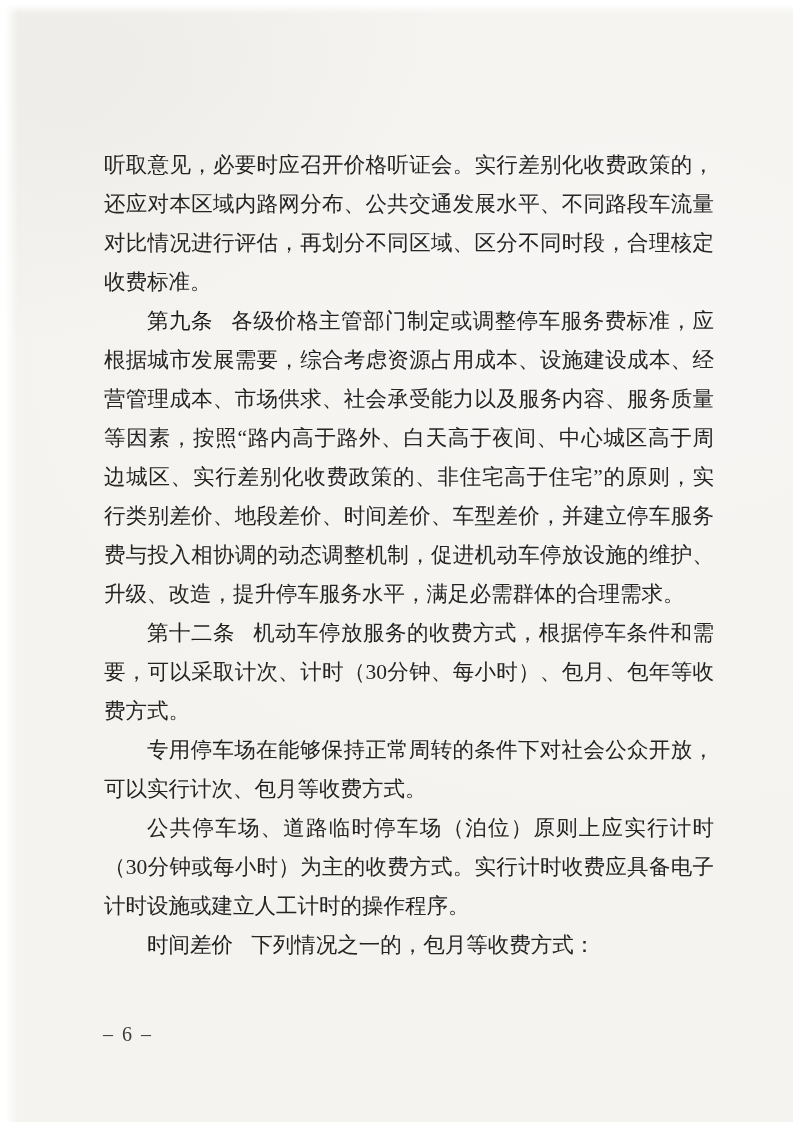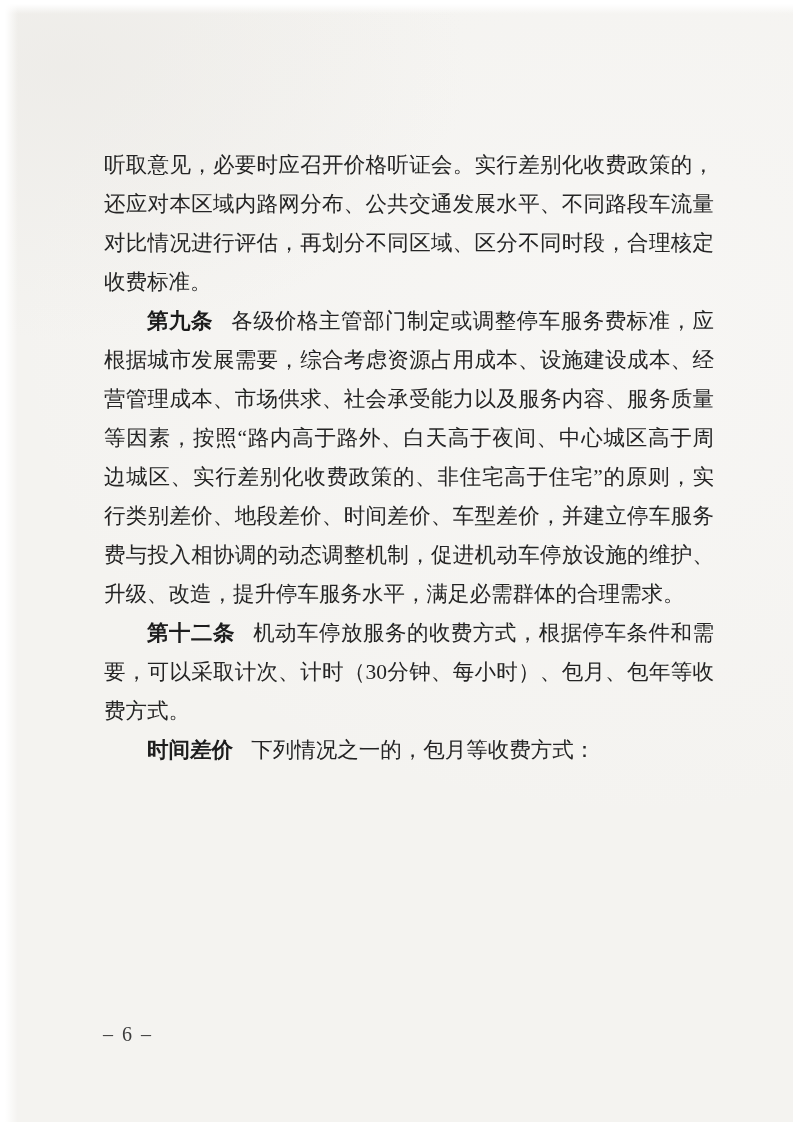--- a/index.html
+++ b/index.html
@@ -34,21 +34,21 @@
   }
   .content p {
     margin: 0;
     padding: 0;
     text-indent: 2em;
   }
   .content p.no-indent {
     text-indent: 0;
   }
   .art-label:not(:empty) {
-    font-weight: 700;
+    font-weight: 400;
     margin-right: 0.85em;
     color: #1d1d1d;
     margin-top: 9px;
   }
   .footer {
     position: absolute;
     left: 103px;
     top: 1023px;
     font-size: 20px;
     letter-spacing: 2px;
@@ -63,21 +63,23 @@
 
   <main class="content">
 
     <p class="para no-indent"><span class="art-label"></span><span>听取意见，必要时应召开价格听证会。实行差别化收费政策的，还应对本区域内路网分布、公共交通发展水平、不同路段车流量对比情况进行评估，再划分不同区域、区分不同时段，合理核定收费标准。</span></p>
 
     <p class="para"><span class="art-label">第九条</span><span>各级价格主管部门制定或调整停车服务费标准，应根据城市发展需要，综合考虑资源占用成本、设施建设成本、经营管理成本、市场供求、社会承受能力以及服务内容、服务质量等因素，按照“路内高于路外、白天高于夜间、中心城区高于周边城区、实行差别化收费政策的、非住宅高于住宅”的原则，实行类别差价、地段差价、时间差价、车型差价，并建立停车服务费与投入相协调的动态调整机制，促进机动车停放设施的维护、升级、改造，提升停车服务水平，满足必需群体的合理需求。</span></p>
 
 
     <p class="para"><span class="art-label">第十二条</span><span>机动车停放服务的收费方式，根据停车条件和需要，可以采取计次、计时（30分钟、每小时）、包月、包年等收费方式。</span></p>
 
+    <p class="para"><span class="art-label"></span><span>专用停车场在能够保持正常周转的条件下对社会公众开放，可以实行计次、包月等收费方式。</span></p>
 
+    <p class="para"><span class="art-label"></span><span>公共停车场、道路临时停车场（泊位）原则上应实行计时（30分钟或每小时）为主的收费方式。实行计时收费应具备电子计时设施或建立人工计时的操作程序。</span></p>
 
     <p class="para"><span class="art-label">时间差价</span><span>下列情况之一的，包月等收费方式：</span></p>
 
   </main>
 
   <div class="footer">– 6 –</div>
 
 </div>
 
 </body></html>

